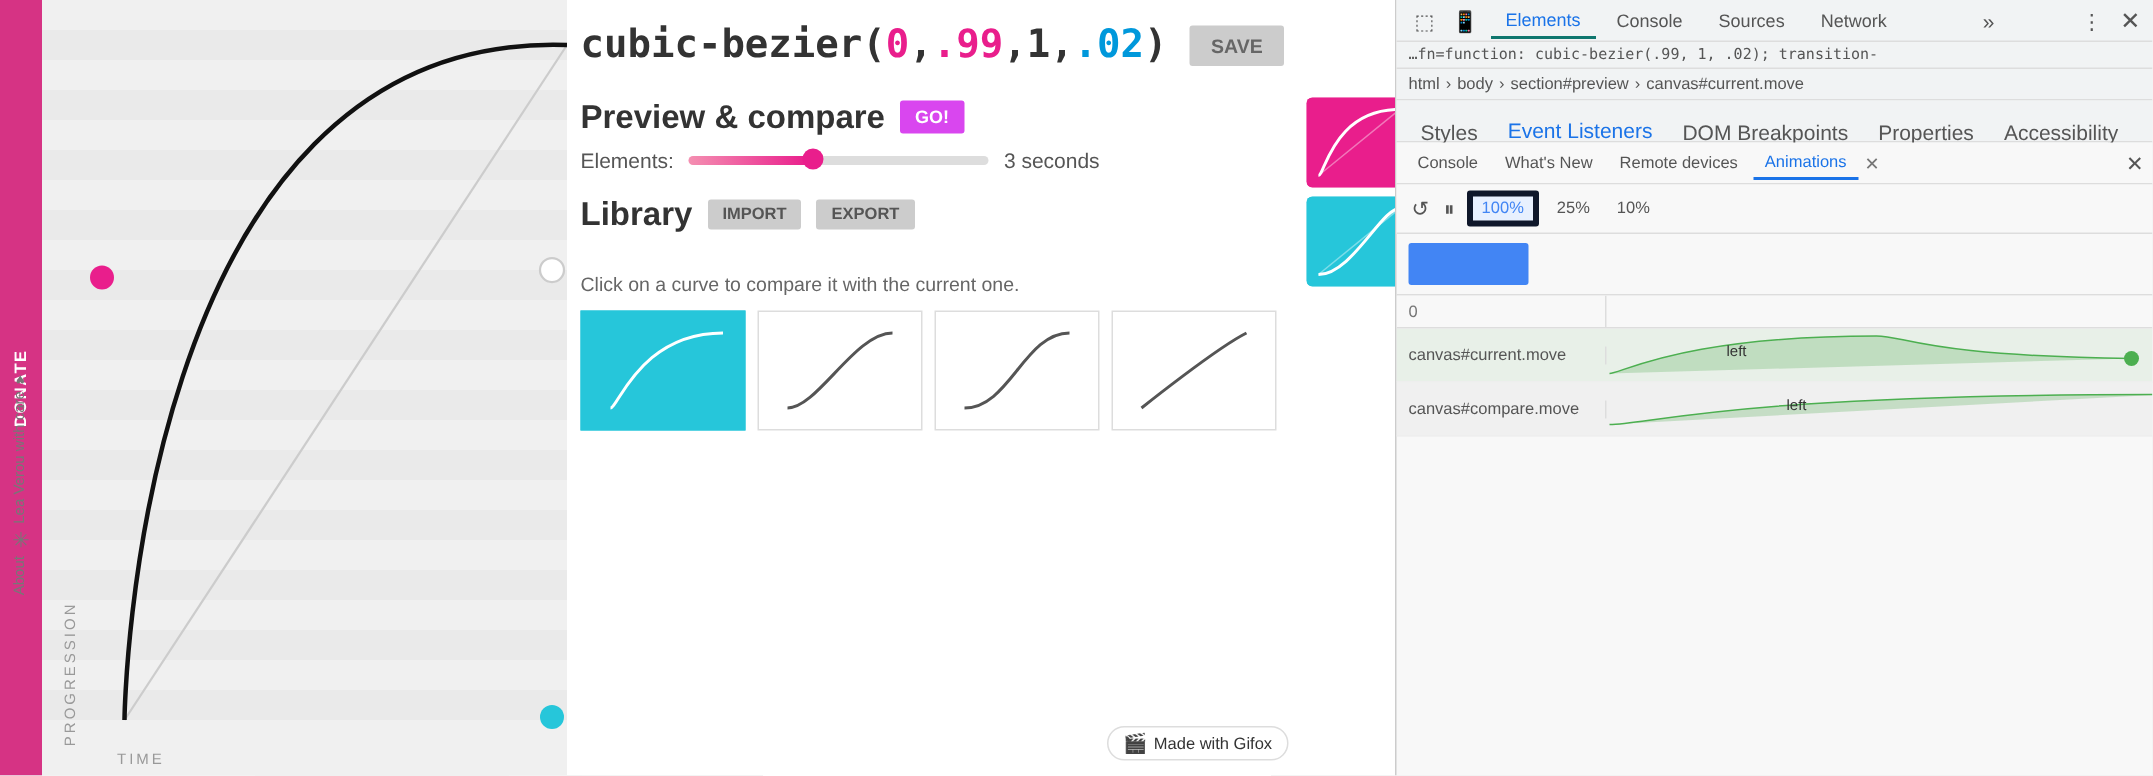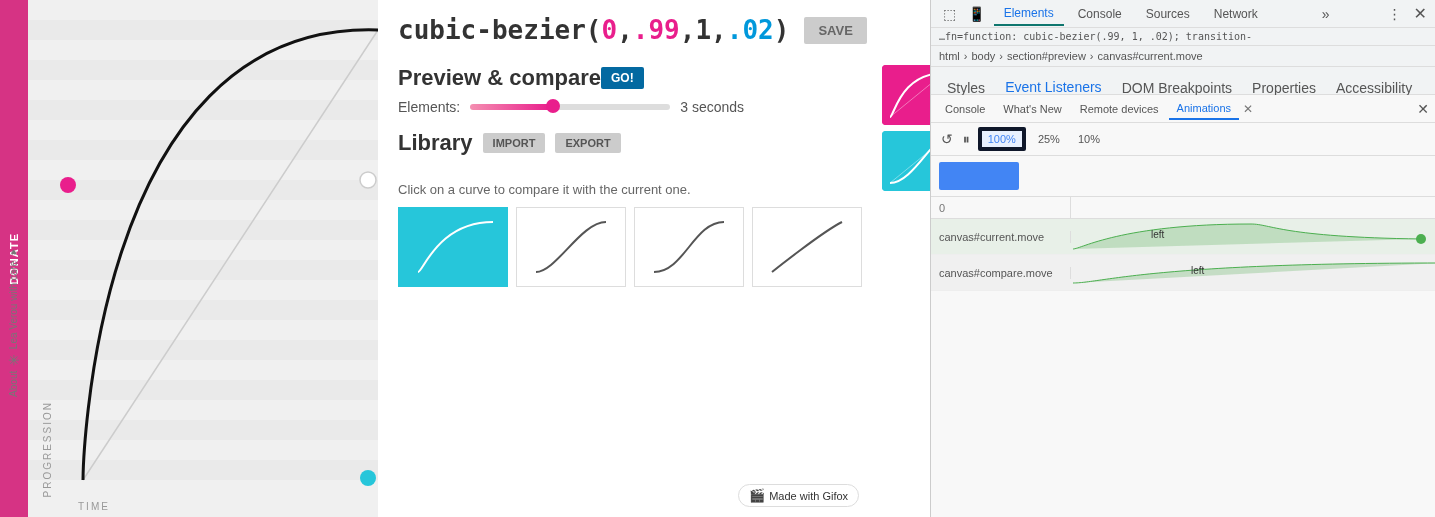--- a/index.html
+++ b/index.html
@@ -78,21 +78,21 @@
     }
 
     
     .controls-panel {
       position: absolute;
       left: 350px;
       top: 0;
       right: 0;
       height: 517px;
       background: white;
-      padding: 15px 20px;
+      padding: 15px 9px;
     }
 
     
     .formula-header {
       display: flex;
       align-items: center;
       gap: 15px;
       margin-bottom: 20px;
     }
     .formula-text {
@@ -115,24 +115,24 @@
     }
 
     
     .section-title {
       font-size: 22px;
       font-weight: bold;
       color: #333;
       margin-bottom: 8px;
       display: flex;
       align-items: center;
-      gap: 0;
+      gap: 10px;
     }
     .go-btn {
-      background: #0369a1;
+      background: #d946ef;
       color: white;
       border: none;
       padding: 4px 10px;
       font-size: 12px;
       font-weight: bold;
       cursor: pointer;
       border-radius: 2px;
     }
     .duration-row {
       display: flex;

